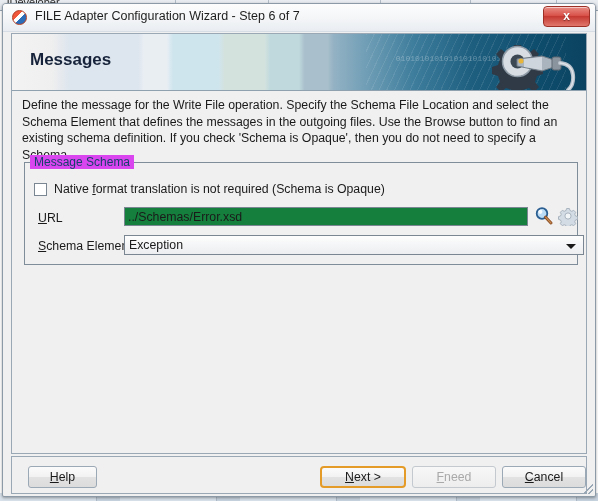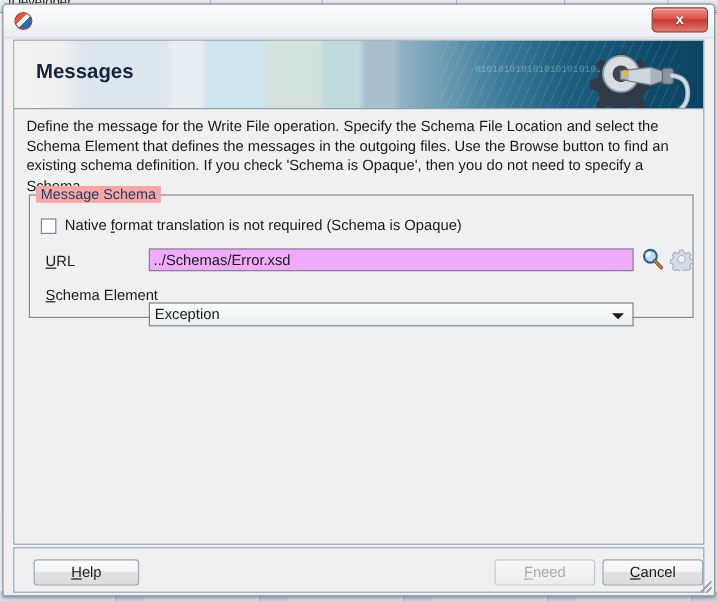--- a/index.html
+++ b/index.html
@@ -195,21 +195,21 @@
     position: absolute;
     left: 12px; top: 128px;
     width: 554px;
     height: 103px;
     border: 1px solid #7f8c99;
     box-sizing: border-box;
   }
   .groupbox-legend {
     position: absolute;
     left: 18px; top: 121px;
-    background: #fca5a5;
+    background: #d946ef;
     padding: 0 4px;
     font-size: 12px;
     color: #17406b;
   }
 
   .row {
     position: absolute;
   }
   .checkbox-row { left: 22px; top: 145px; }
   .cb {
@@ -233,42 +233,42 @@
     color: #1a1a1a;
   }
   .url-label { left: 26px; top: 177px; }
   .se-label  { left: 26px; top: 205px; }
 
   .text-input {
     position: absolute;
     left: 112px; top: 173px;
     width: 404px; height: 19px;
     border: 1px solid #7a8792;
-    background: #f0abfc;
+    background: #15803d;
     box-sizing: border-box;
     font-family: "Liberation Sans", sans-serif;
     font-size: 12.3px;
     color: #1a1a1a;
     padding: 0 3px;
     line-height: 17px;
     outline: none;
   }
 
   .icon-btn {
     position: absolute;
     width: 20px; height: 20px;
     cursor: pointer;
   }
   .icon-search { left: 522px; top: 172px; }
   .icon-gear   { left: 546px; top: 172px; }
 
   .combo {
     position: absolute;
-    left: 112px; top: 218px;
-    width: 404px; height: 20px;
+    left: 112px; top: 201px;
+    width: 460px; height: 20px;
     border: 1px solid #7a8792;
     background: linear-gradient(#fdfdfd, #eceef0);
     box-sizing: border-box;
   }
   .combo-text {
     position: absolute;
     left: 4px; top: 2px;
     font-size: 12.3px;
     color: #1a1a1a;
   }
@@ -300,21 +300,21 @@
     background: linear-gradient(#fbfbfb 0%, #f2f2f2 48%, #e2e2e2 50%, #dcdcdc 100%);
     box-sizing: border-box;
     font-family: "Liberation Sans", sans-serif;
     font-size: 12.3px;
     color: #1a1a1a;
     text-align: center;
     line-height: 20px;
     cursor: pointer;
     padding: 0;
   }
-  .btn-help   { left: 16px;  width: 88px; }
+  .btn-help   { left: 16px;  width: 69px; }
   .btn-back   { left: 222px; width: 82px; }
   .btn-next   { left: 308px; width: 86px;
                 border: 2px solid #e59b28; border-radius: 4px; line-height: 18px; }
   .btn-finish { left: 400px; width: 84px; color: #a9a9a9; border-color: #c3c9cf;
                 background: linear-gradient(#f7f7f7, #ededed); cursor: default; }
   .btn-cancel { left: 490px; width: 84px; }
 
   u { text-decoration: underline; }
   .grip {
     position: absolute;
@@ -343,20 +343,21 @@
     <span class="seg" style="left:120px;width:96px"></span>
     <span class="seg" style="left:240px;width:96px"></span>
     <span class="seg" style="left:360px;width:96px"></span>
     <span class="seg" style="left:480px;width:96px"></span>
   </div>
 
   <div class="dialog">
 
     <div class="titlebar">
       <span class="app-icon"></span>
+      <span class="title-text">FILE Adapter Configuration Wizard - Step 6 of 7</span>
       <div class="close-btn">
         <span class="x">x</span>
       </div>
     </div>
 
     <div class="content-frame">
 
       <div class="banner">
         <span class="banner-rays"></span>
         <span class="banner-title">Messages</span>
@@ -404,19 +405,20 @@
       <div class="field-label se-label"><u>S</u><span>chema Element</span></div>
       <div class="combo">
         <span class="combo-text">Exception</span>
         <span class="combo-arrow"></span>
       </div>
 
     </div>
 
     <div class="buttonbar">
       <button class="btn btn-help"><span></span><u>H</u><span>elp</span><span></span></button>
+      <button class="btn btn-next"><span></span><u>N</u><span>ext</span><span> &gt;</span></button>
       <button class="btn btn-finish" disabled=""><span></span><u>F</u><span>need</span><span></span></button>
       <button class="btn btn-cancel"><span></span><u>C</u><span>ancel</span><span></span></button>
     </div>
 
     <div class="grip"></div>
   </div>
 </div>
 
 </body></html>

